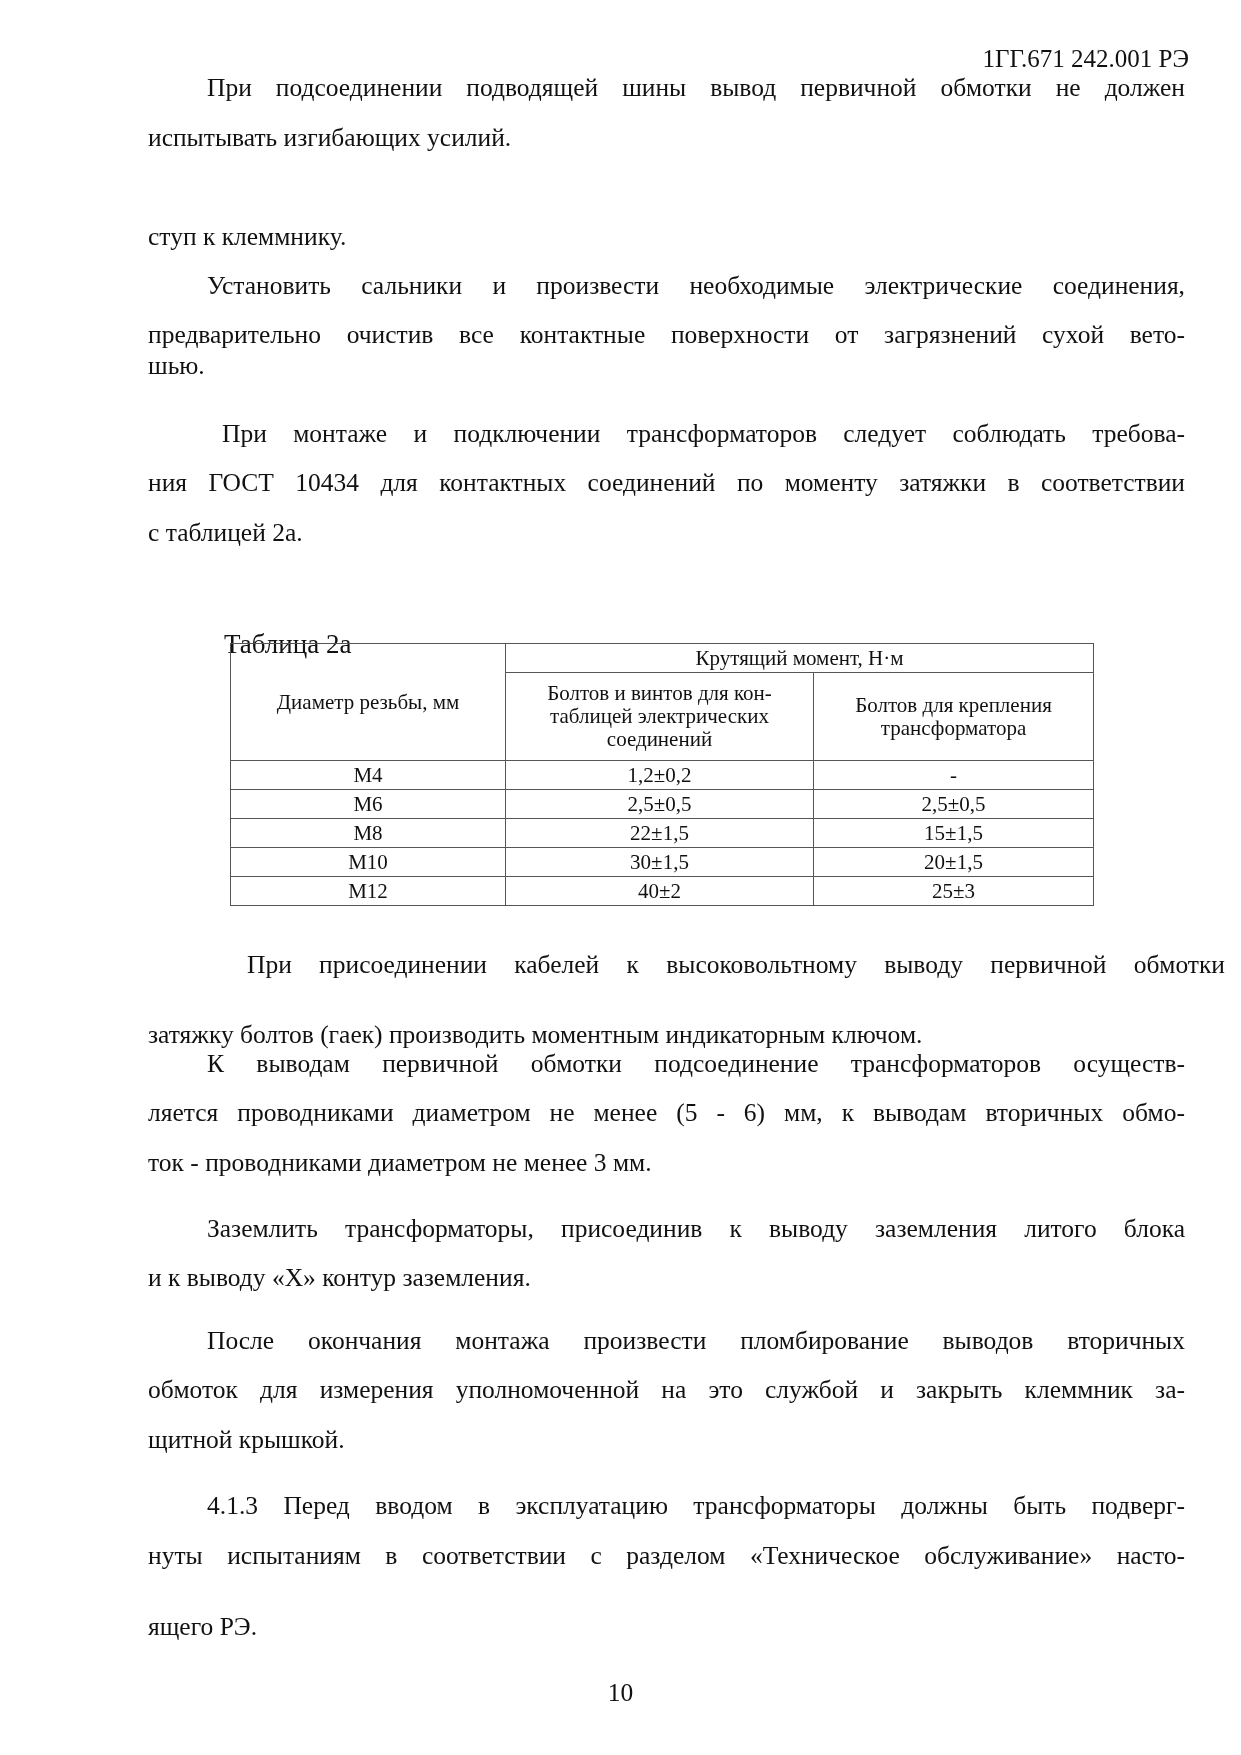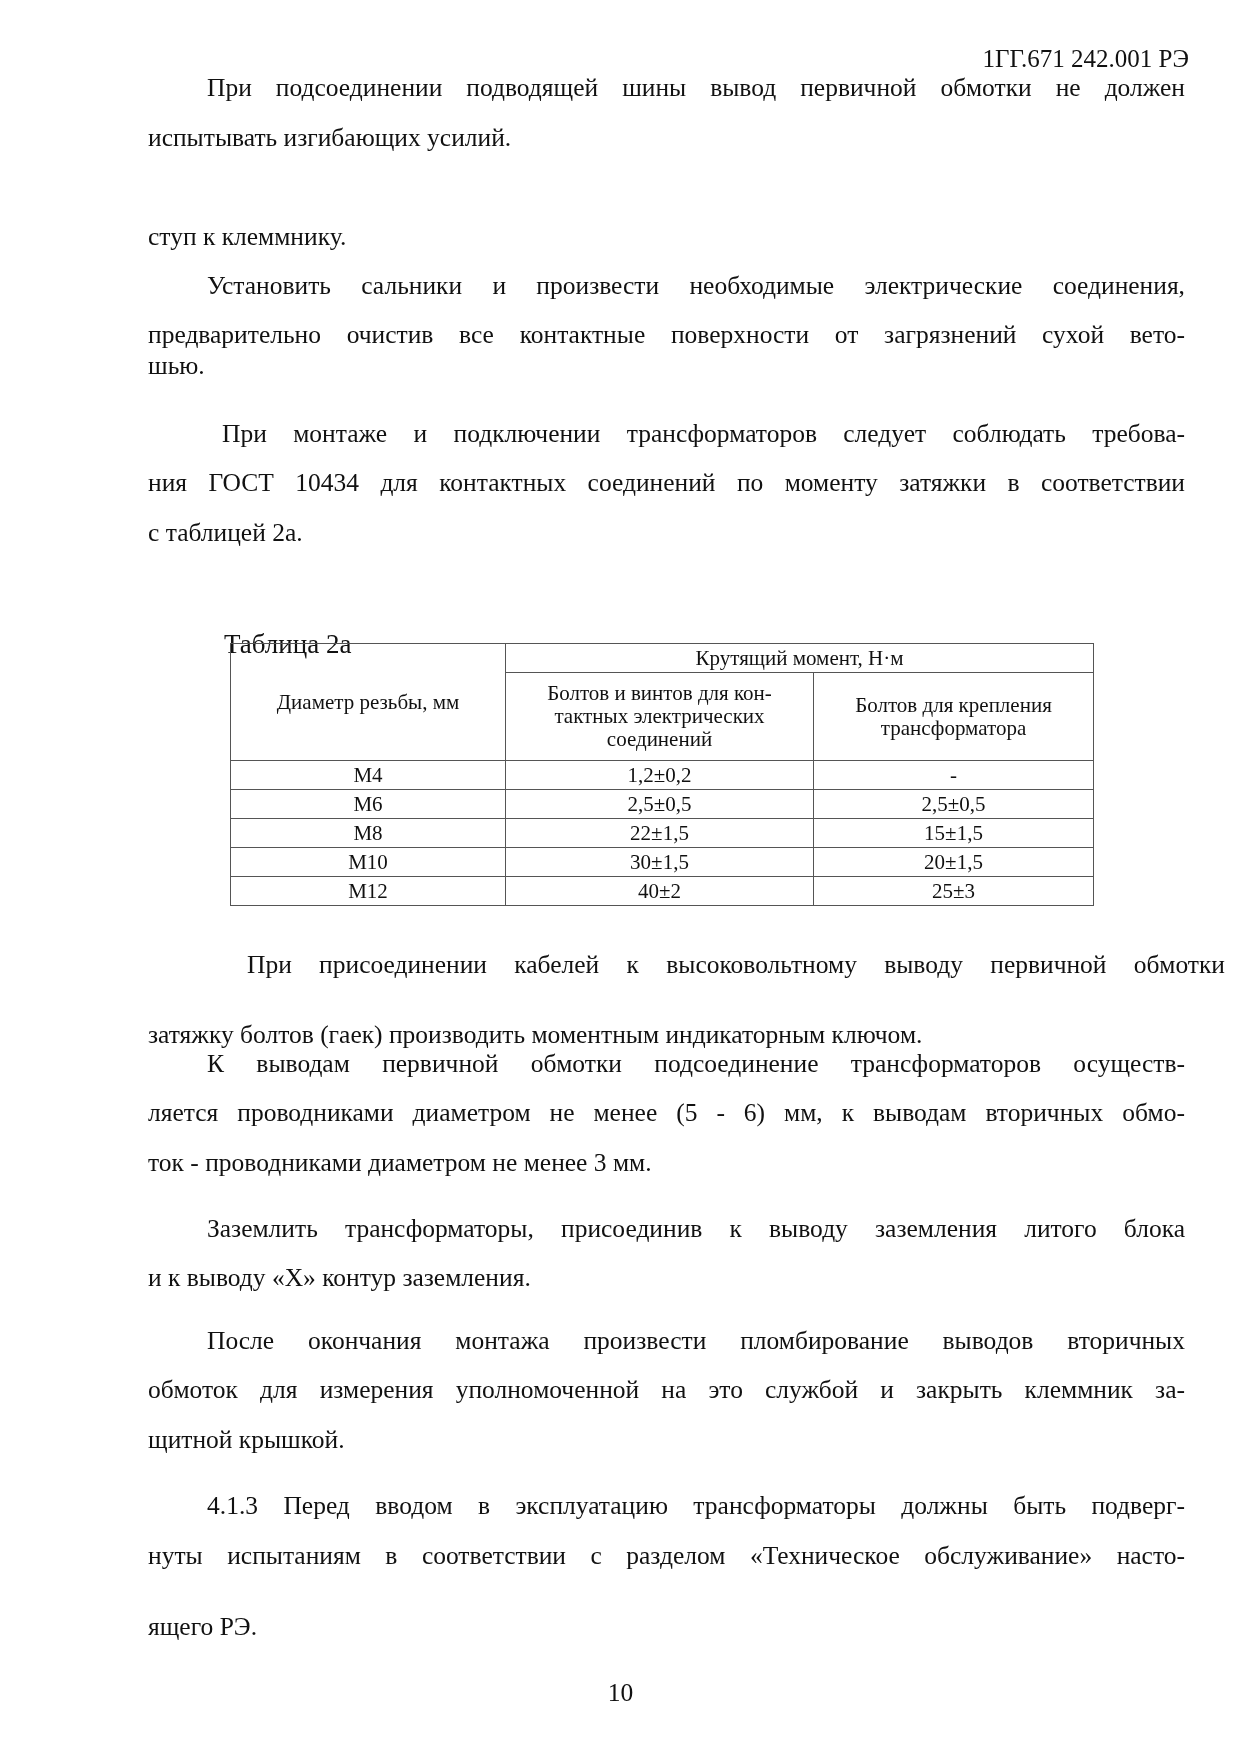--- a/index.html
+++ b/index.html
@@ -64,21 +64,21 @@
       <col style="width:275px;">
       <col style="width:308px;">
       <col style="width:280px;">
     </colgroup>
     <tbody>
         <tr class="hdr-span">
       <td rowspan="2">Диаметр резьбы, мм</td>
       <td colspan="2">Крутящий момент, Н·м</td>
     </tr>
     <tr style="height:88px;">
-      <td style="padding:0 16px;">Болтов и винтов для кон- тактных электрических соединений</td>
+      <td style="padding:0 16px;">Болтов и винтов для кон- таблицей электрических соединений</td>
       <td style="padding:1px 16px;margin-top:21px;">Болтов для крепления трансформатора</td>
     </tr>
     <tr class="row">
       <td>М4</td>
       <td>1,2±0,2</td>
       <td>-</td>
     </tr>
     <tr class="row">
       <td>М6</td>
       <td>2,5±0,5</td>

